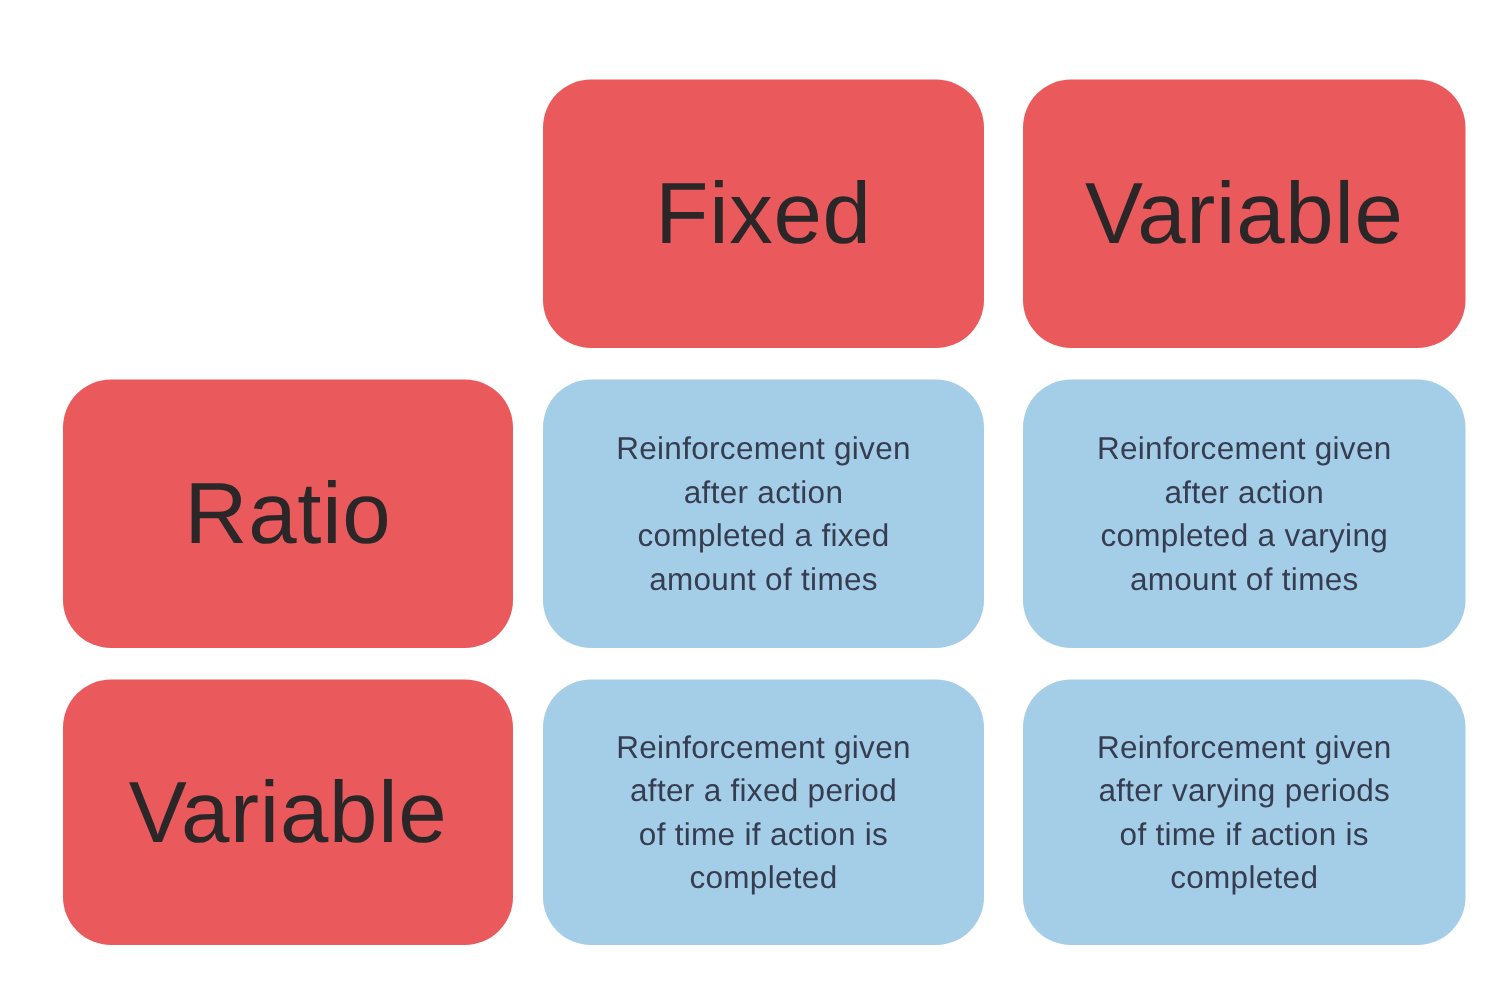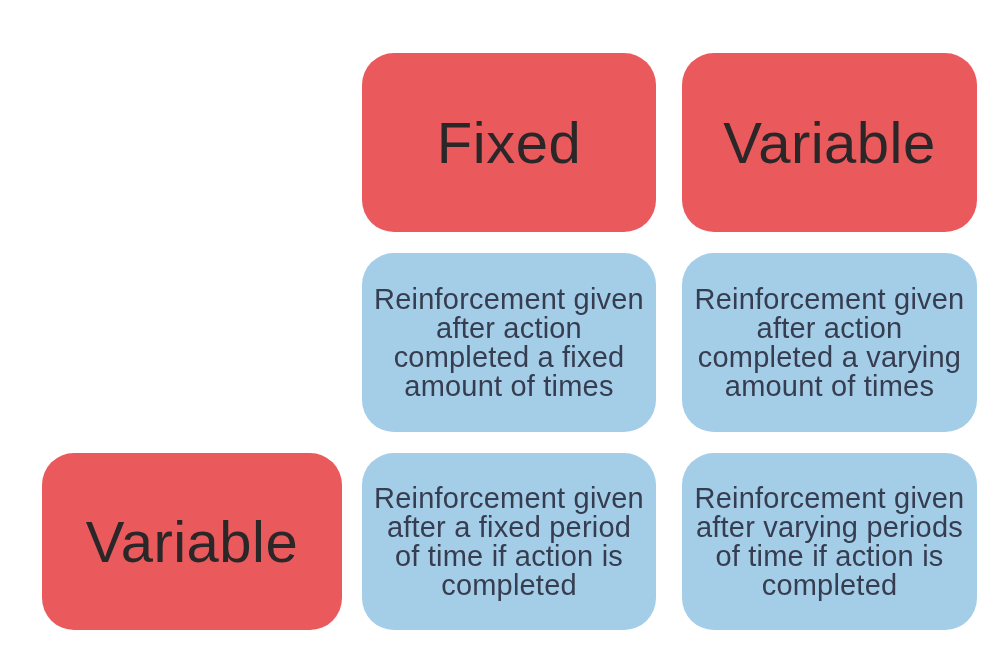--- a/index.html
+++ b/index.html
@@ -33,21 +33,21 @@
   .header-box {
     background: var(--header-box);
     color: var(--header-text);
     font-size: 58px;
     letter-spacing: 0.5px;
     font-weight: 400;
   }
   .info-box {
     background: var(--info-box);
     color: var(--info-text);
-    font-size: 29px;
+    font-size: 21px;
     line-height: 29px;
     white-space: pre-line;
     font-weight: 400;
     letter-spacing: 0.2px;
   }
   .r1 { grid-row: 1; }
   .r3 { grid-row: 3; }
   .r5 { grid-row: 5; }
   .c1 { grid-column: 1; }
   .c3 { grid-column: 3; }
@@ -55,20 +55,21 @@
 </style>
 </head>
 <body>
 
 <div class="matrix">
 
   <div class="box header-box r1 c3">Fixed</div>
 
   <div class="box header-box r1 c5">Variable</div>
 
+  <div class="box header-box r3 c1">Ratio</div>
 
   <div class="box info-box r3 c3">Reinforcement given
 after action
 completed a fixed
 amount of times</div>
 
   <div class="box info-box r3 c5">Reinforcement given
 after action
 completed a varying
 amount of times</div>

